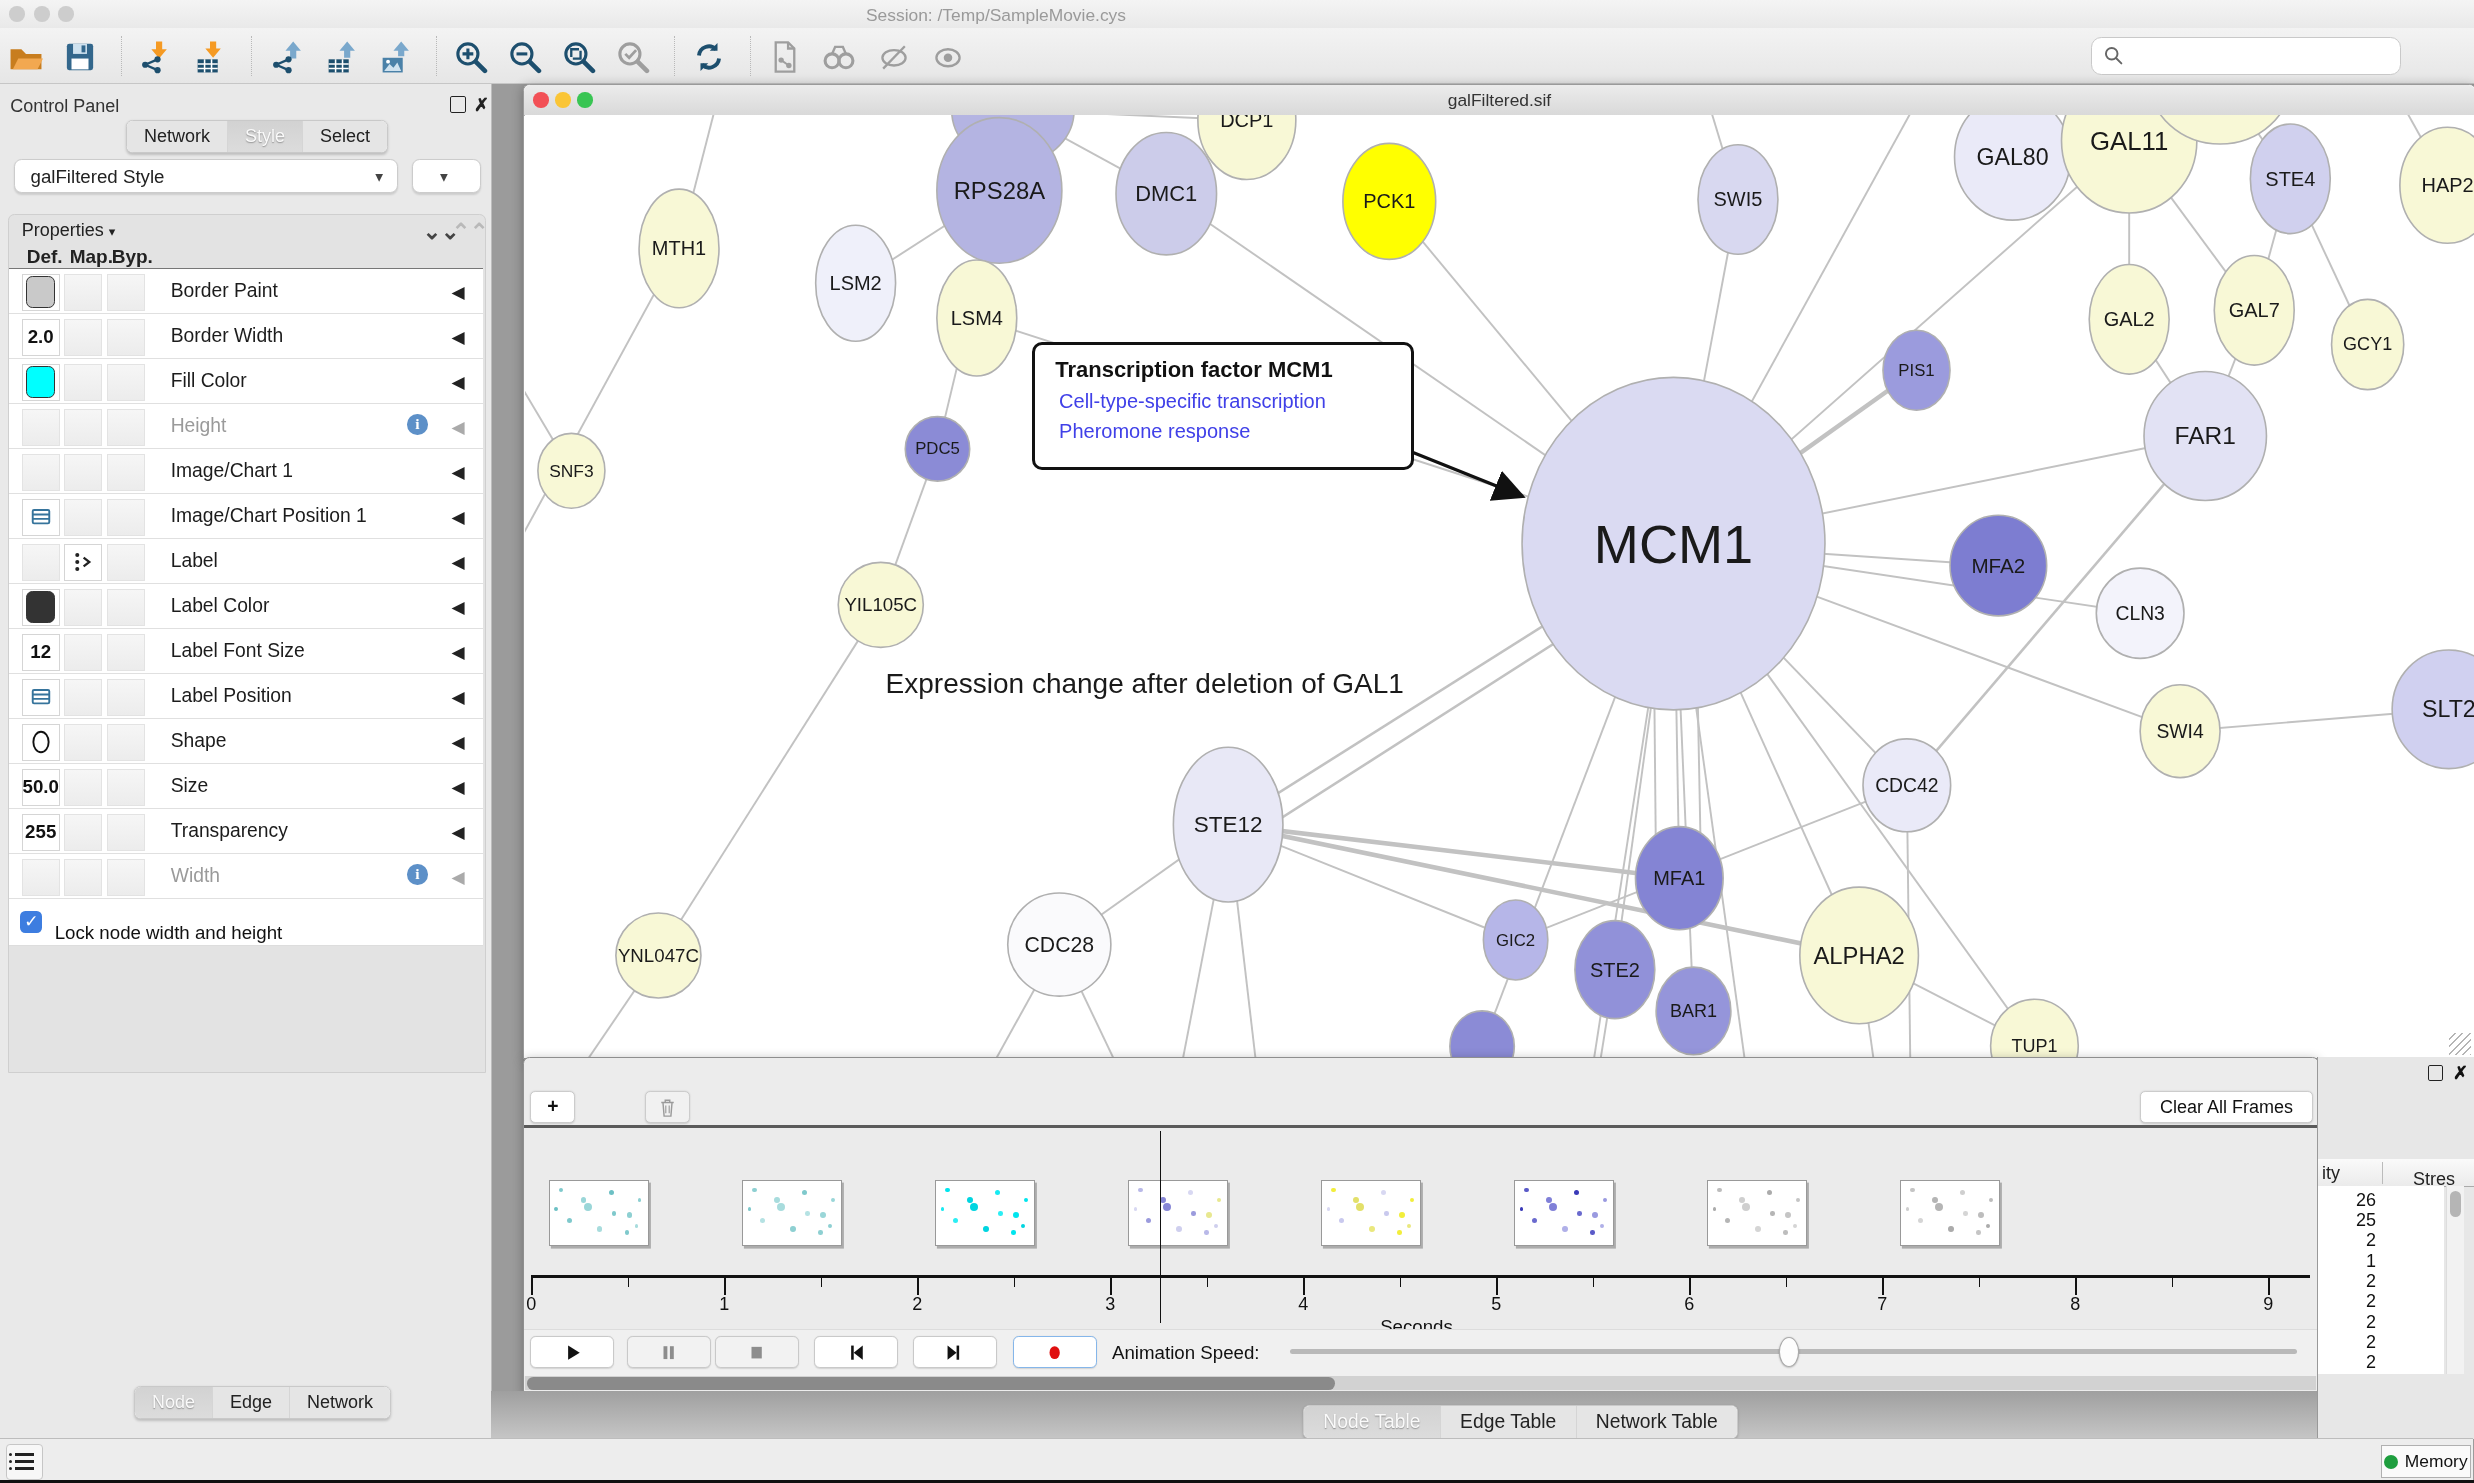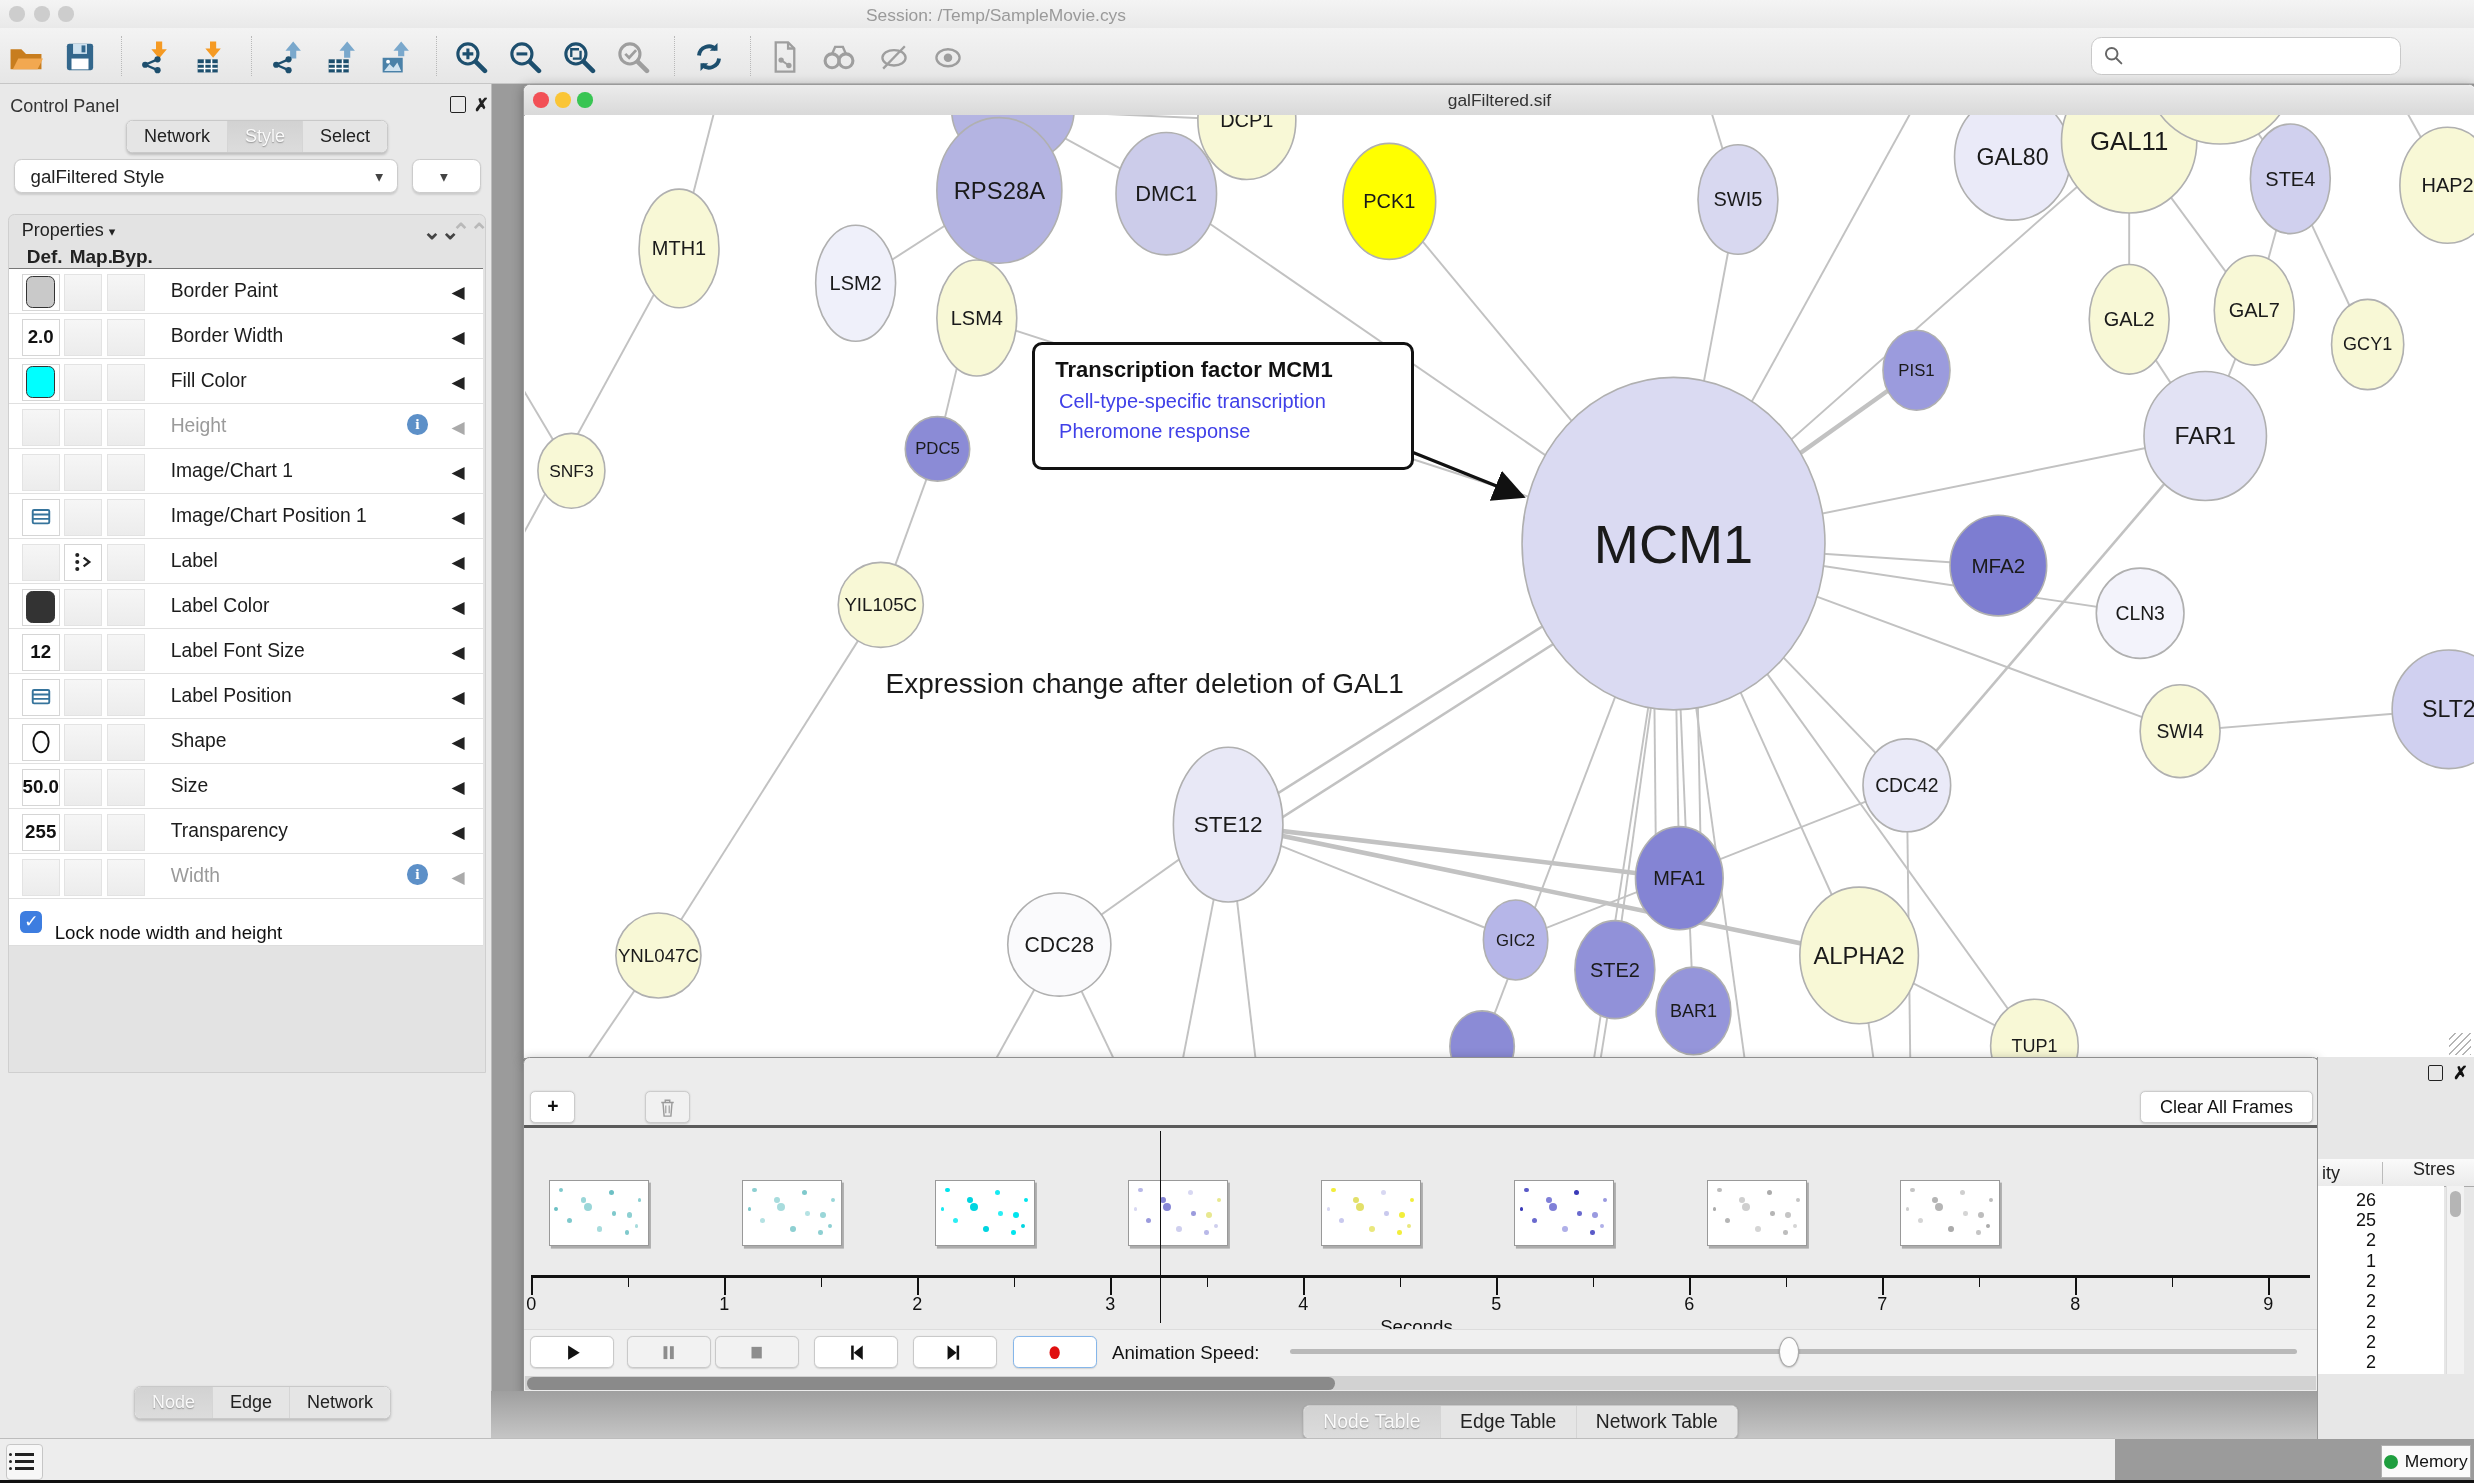--- a/index.html
+++ b/index.html
@@ -127,28 +127,28 @@
   #dock-strip{left:491px;top:1391px;width:1984px;height:48px;background:linear-gradient(#9f9f9f,#c6c6c6);}
   #table-tabs{left:1303px;top:1405px;}
   #table-tabs .tab{font-size:19.3px;padding:5.2px 19.3px;}
   
   #right-panel{left:2317px;top:1057px;width:158px;height:382px;background:#e7e7e7;border-left:0.6px solid #999;}
   #rp-float{position:absolute;left:110px;top:7.7px;width:13px;height:14px;border:1.9px solid #222;border-radius:1.9px;}
   #rp-close{position:absolute;left:135px;top:5.2px;font-size:18px;font-weight:bold;color:#111;}
   #rp-header{position:absolute;left:0;top:102px;width:158px;height:27px;background:linear-gradient(#fafafa,#ebebeb);
              border-bottom:0.6px solid #aaa;font-size:18px;color:#222;}
   #rp-col1{position:absolute;left:3.9px;top:3.9px;}
-  #rp-col2{position:absolute;left:95px;top:0;}
+  #rp-col2{position:absolute;left:95px;top:10px;}
   #rp-colsep{position:absolute;left:64px;top:2.6px;width:0.6px;height:22px;background:#bbb;}
   #rp-body{position:absolute;left:0;top:129px;width:126px;height:188px;background:#fff;overflow:hidden;}
   .rp-val{position:absolute;width:58px;text-align:right;font-size:18px;color:#111;line-height:20px;}
   #rp-scroll{position:absolute;left:128px;top:129px;width:17px;height:188px;background:#f2f2f2;border-left:0.6px solid #ddd;}
   #rp-scrollthumb{position:absolute;left:2.6px;top:5.2px;width:11.6px;height:26px;background:#b5b5b5;border-radius:5.8px;}
   
-  #status-bar{left:0;top:1438px;width:2115px;height:41px;background:#ededed;border-top:0.6px solid #bdbdbd;}
+  #status-bar{left:0;top:1438px;width:2473px;height:41px;background:#ededed;border-top:0.6px solid #bdbdbd;}
   #list-btn{position:absolute;left:6.4px;top:5.2px;width:35px;height:34px;background:#f7f7f7;border:0.6px solid #c6c6c6;
             border-radius:3.9px;}
   #list-btn .gl{position:absolute;left:7.7px;width:19.3px;height:3.2px;background:#222;}
   #list-btn .gl::before{content:"";position:absolute;left:-5.8px;top:0;width:3.2px;height:3.2px;background:#222;border-radius:50%;}
   #memory-btn{position:absolute;left:2381px;top:6.4px;width:88px;height:31px;background:#fafafa;border:1.3px solid #b0b0b0;
               display:flex;align-items:center;justify-content:center;gap:6.4px;}
   #memory-dot{width:14px;height:14px;border-radius:50%;background:#1e9e3e;}
   #memory-label{font-size:17.4px;color:#111;}
   #bottom-black{left:0;top:1480px;width:2475px;height:3.9px;background:#101010;}
   .dot{position:absolute;border-radius:50%;}

